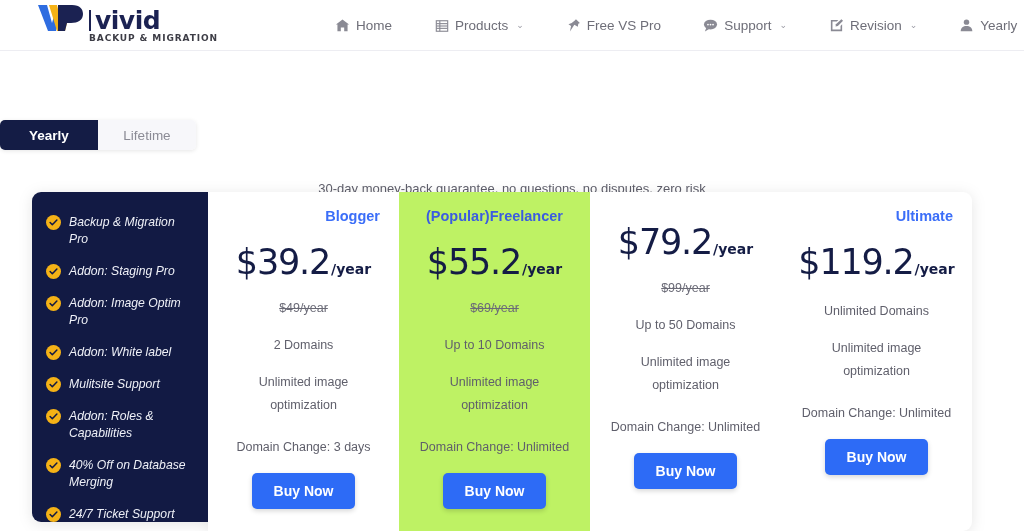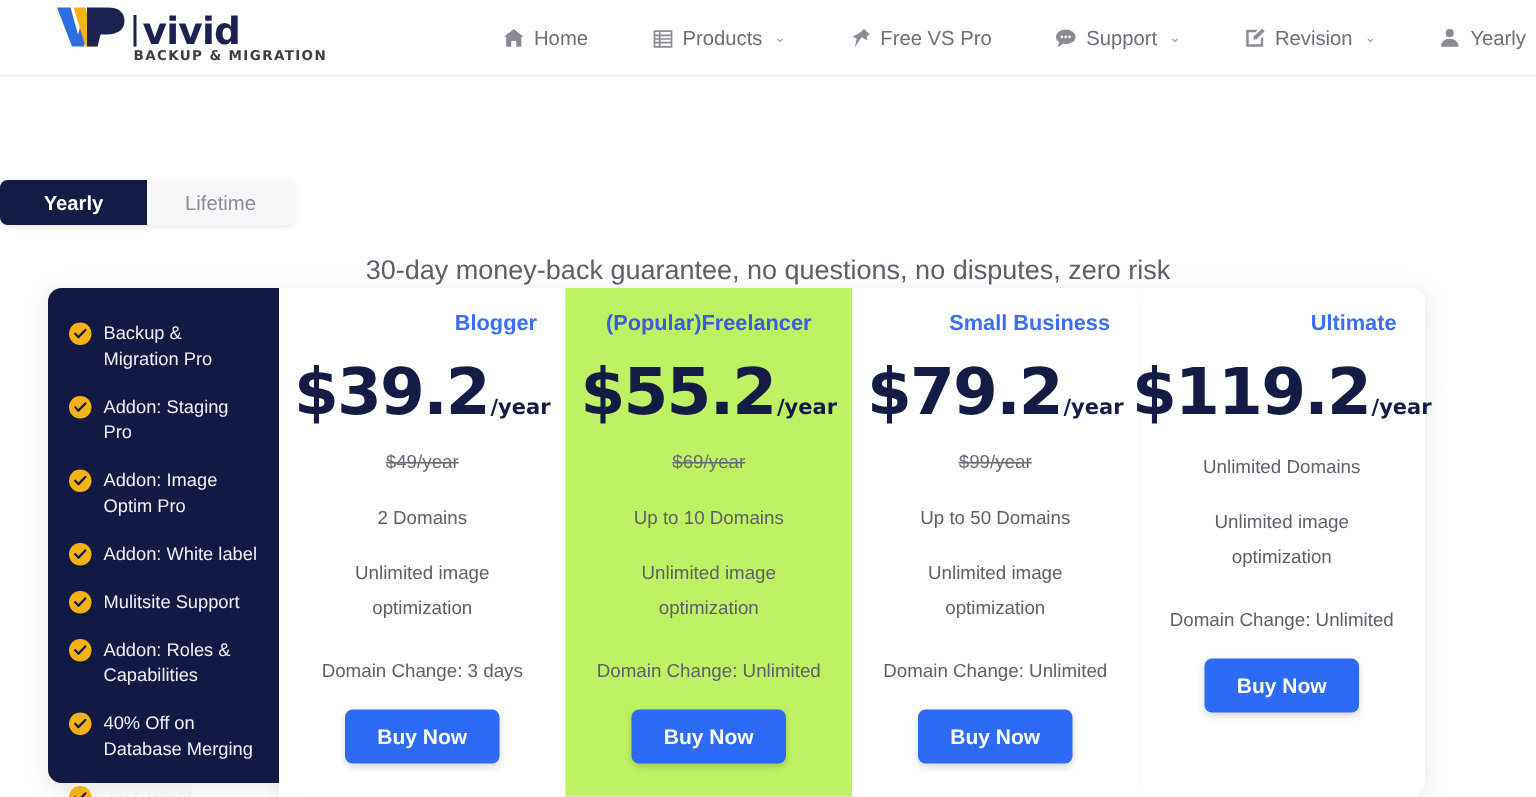--- a/index.html
+++ b/index.html
@@ -135,48 +135,49 @@
     color: #ffffff;
     font-weight: bold;
   }
   .toggle-btn.inactive {
     background: #f7f7fa;
     color: #8b8b95;
   }
 
   .guarantee {
     text-align: center;
-    font-size: 18px;
+    font-size: 13px;
     color: #5f5f6b;
-    margin-top: 20px;
+    margin-top: 31px;
   }
 
   
   .pricing {
     position: absolute;
     left: 32px;
     top: 192px;
     width: 960px;
     height: 339px;
     display: flex;
     filter: drop-shadow(0 2px 7px rgba(0,0,0,0.10));
   }
 
   .col {
     position: relative;
     height: 339px;
   }
 
   
   .col-features {
-    width: 154px;
+    width: 176px;
     background: #121a44;
     border-radius: 9px 0 0 9px;
     height: 330px;
     padding: 22px 14px 0 14px;
+    font-style: italic;
   }
   .feat-row {
     display: flex;
     align-items: flex-start;
     margin-bottom: 15px;
     font-size: 12.2px;
     color: #eef0f7;
     line-height: 17px;
   }
   .feat-check {
@@ -222,22 +223,22 @@
 
   .plan-price {
     margin-top: 17px;
     display: flex;
     align-items: baseline;
     justify-content: center;
     color: #141c45;
   }
   .price-amount {
     font-family: "DejaVu Sans", sans-serif;
-    font-size: 43px;
-    font-weight: bold;
+    font-size: 35px;
+    font-weight: normal;
     letter-spacing: -1.2px;
     line-height: 38px;
   }
   .price-period {
     font-family: "DejaVu Sans", sans-serif;
     font-size: 14px;
     font-weight: bold;
     margin-left: 1px;
   }
 
@@ -487,21 +488,20 @@
       <div>Unlimited image</div>
       <div>optimization</div>
     </div>
     <div class="plan-feat">Domain Change: Unlimited</div>
     <div class="buy-wrap">
       <button class="buy-btn">Buy Now</button>
     </div>
   </div>
 
   <div class="col col-plan">
-    <div class="plan-name">Small Business</div>
     <div class="plan-price">
       <span class="price-amount">$79.2</span>
       <span class="price-period">/year</span>
     </div>
     <div class="plan-old-price">$99/year</div>
     <div class="plan-feat">Up to 50 Domains</div>
     <div class="plan-feat two-line">
       <div>Unlimited image</div>
       <div>optimization</div>
     </div>

